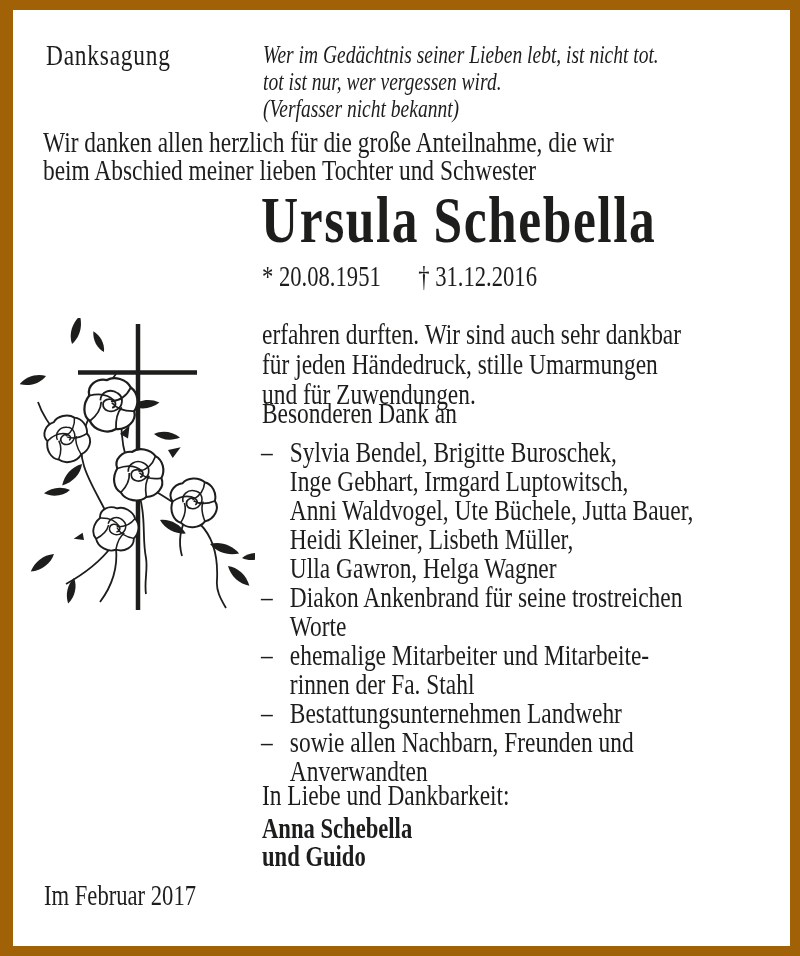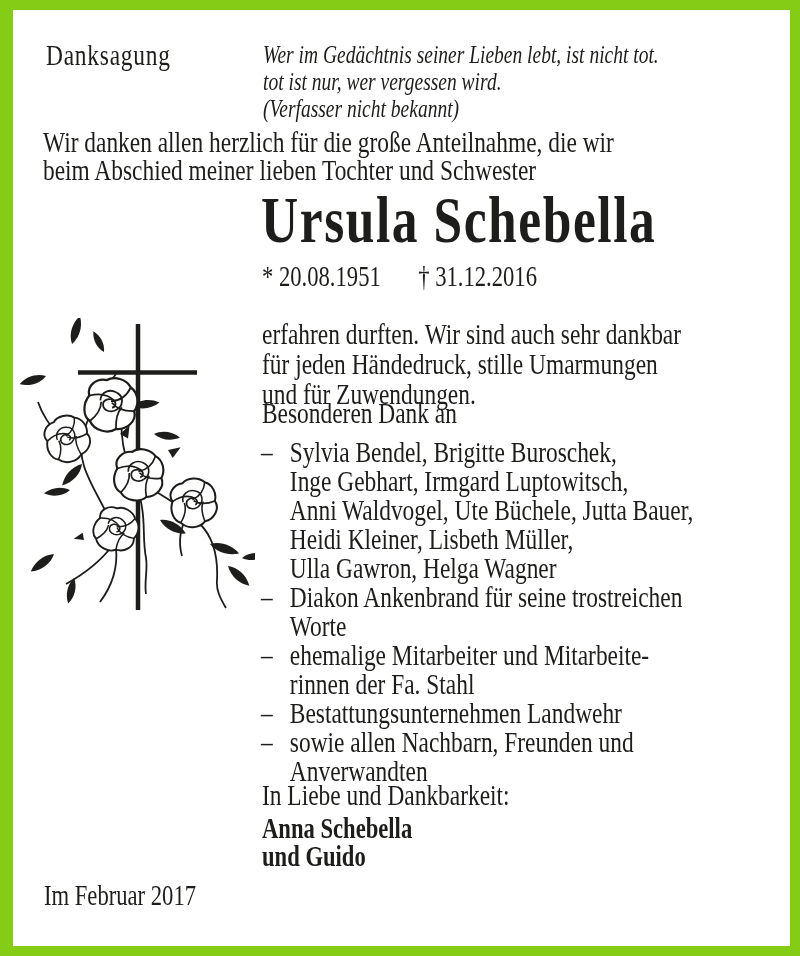--- a/index.html
+++ b/index.html
@@ -6,21 +6,21 @@
   body {
     width: 800px; height: 956px;
     background: #151513;
     font-family: "Liberation Serif", "DejaVu Serif", serif;
     color: #1d1d1b;
     overflow: hidden;
   }
   .page {
     position: relative;
     width: 800px; height: 956px;
-    background: #84cc16;
+    background: #a16207;
   }
   .sheet {
     position: absolute;
     left: 13px; top: 10px;
     width: 777px; height: 936px;
     background: #ffffff;
   }
   .tblock {
     position: absolute;
     transform: scaleX(0.78);

